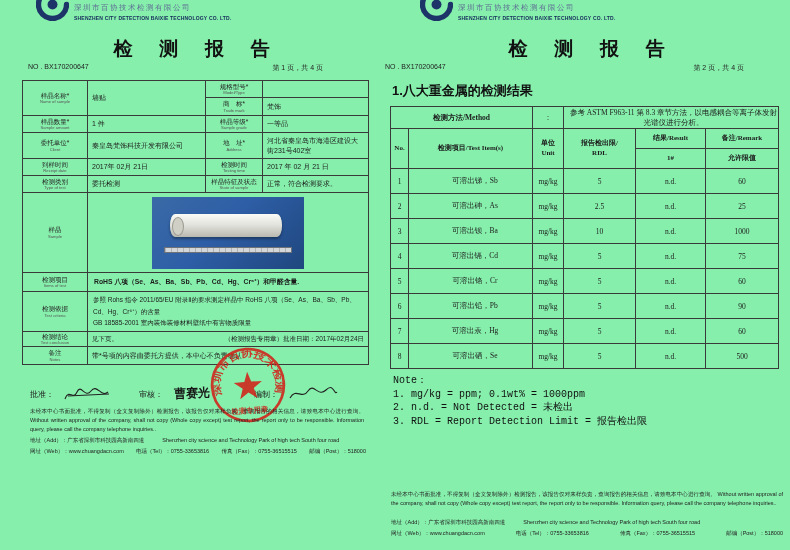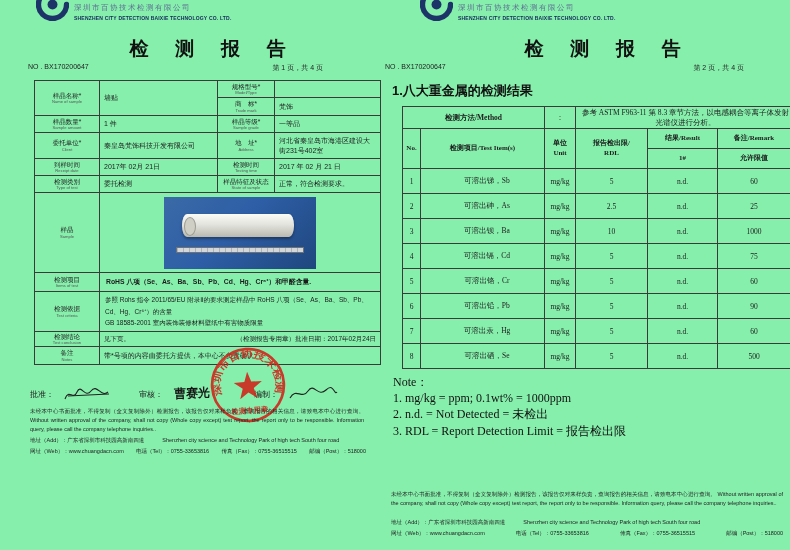--- a/index.html
+++ b/index.html
@@ -9,26 +9,26 @@
   #page1 { left:0; width:383px; }
   #page2 { left:383px; width:407px; }
 
   
   .logo { position:absolute; width:33px; height:33px; }
   .co { position:absolute; }
   .co-cn { font-size:7.5px; color:#5f6f94; letter-spacing:1.5px; }
   .co-en { font-size:5px; font-weight:bold; color:#14295a; letter-spacing:.2px; margin-top:2px; }
   .rpt-title { position:absolute; width:100%; text-align:center; top:36px;
     font-family:"Liberation Serif", serif; font-weight:bold; font-size:19px;
-    letter-spacing:11px; color:#111; text-indent:11px;margin-left:16px; }
+    letter-spacing:11px; color:#111; text-indent:11px; }
   .no-row { position:absolute; top:63px; font-size:7px; color:#222; }
   .pg-ind { position:absolute; top:63px; font-size:7px; color:#222; }
 
   
-  table { border-collapse:collapse; table-layout:fixed;margin-left:12px; }
+  table { border-collapse:collapse; table-layout:fixed; }
   #info-tbl { position:absolute; left:22px; top:80px; width:346px; }
   #info-tbl td { border:1px solid #3a3a3a; vertical-align:middle; overflow:hidden; }
   .lbl { text-align:center; line-height:1.15; }
   .lcn { font-size:6.5px; color:#222; }
   .len { font-size:4.5px; color:#555; transform:scale(.92); }
   .val { font-size:7px; padding:1px 4px; }
   .h17{height:17px}.h18{height:18px}.h26{height:26px}.h19{height:19px}
   .h38{height:38px}.h15{height:15px}.h80{height:80px}
 
   .photo { width:152px; height:72px; margin:3px auto; position:relative;
@@ -67,22 +67,22 @@
     font-family:"Liberation Serif", serif; }
   #res-tbl th, #res-tbl td { border:1px solid #3a3a3a; text-align:center; vertical-align:middle; }
   #res-tbl th { font-size:7px; font-weight:bold; line-height:1.3; }
   #res-tbl td { font-size:7.5px; }
   .mrow td { height:22px; }
   .m-lab { font-weight:bold; font-size:7.5px; }
   .m-val { font-size:7px; text-align:center; padding-left:5px; }
   .hrow th { height:20px; }
   .drow td { height:25px; }
   .c-item { text-align:center; padding-left:9px; }
-  .note-blk { position:absolute; left:10px; top:374px; font-size:12px; line-height:1.35;
-    font-family:Liberation Serif, serif; color:#111; }
+  .note-blk { position:absolute; left:10px; top:374px; font-size:10px; line-height:1.35;
+    font-family:Liberation Mono, monospace; color:#111; }
 </style>
 </head>
 <body>
 
 <div class="page" id="page1">
   <svg class="logo" style="left:36px; top:-12px;" viewBox="0 0 40 40">
     <path d="M20,3 A17,17 0 1,0 37,20" fill="none" stroke="#1d3468" stroke-width="6.5" stroke-linecap="round"></path>
     <circle cx="20" cy="20" r="6" fill="#1d3468"></circle>
   </svg>
   <div class="co" style="left:74px; top:3px;">

